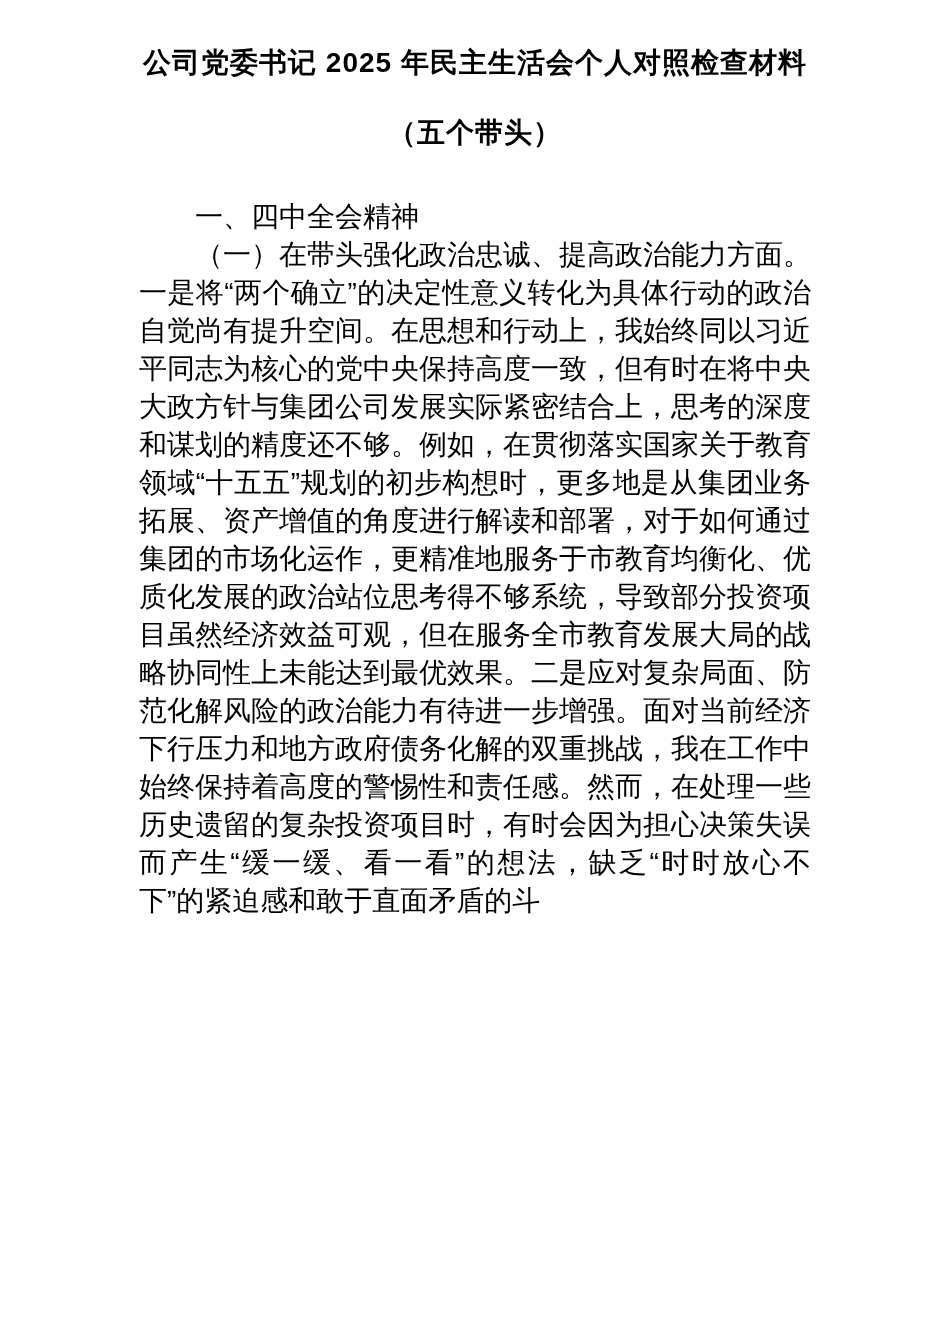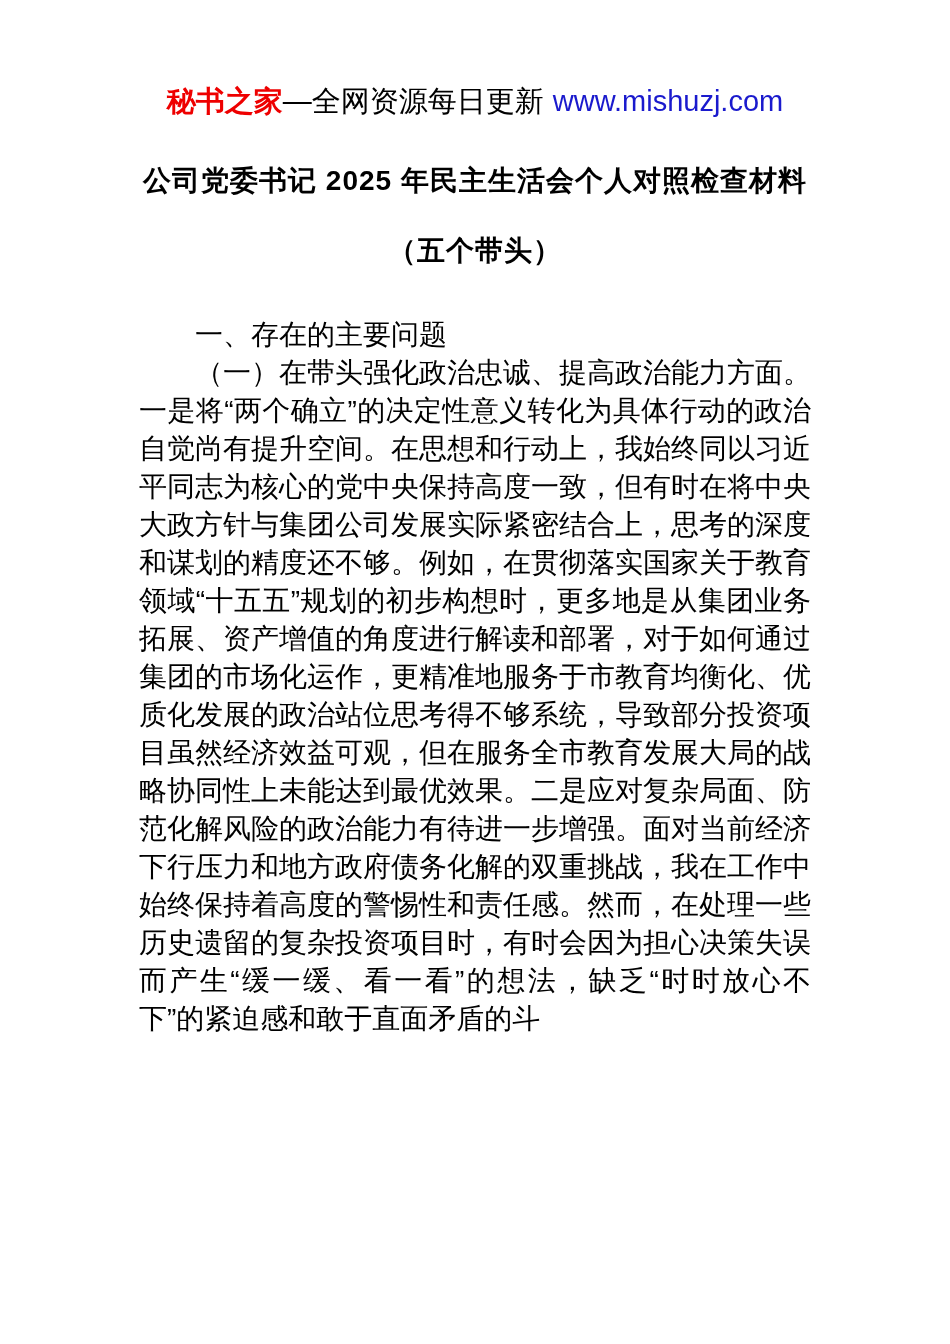--- a/index.html
+++ b/index.html
@@ -59,24 +59,21 @@
     padding: 0;
     text-indent: 2em;
     word-break: break-all;
   }
 </style>
 </head>
 <body>
 
 <div class="page">
 
-  <div class="doc-header">
-    <span class="brand">秘书之家</span><span class="tagline">—全网资源每日更新</span><span class="url">www.mishuzj.com</span>
-  </div>
 
   <div class="doc-title">公司党委书记 2025 年民主生活会个人对照检查材料（五个带头）</div>
 
   <div class="doc-content">
-    <p>一、存在的主要问题</p>
+    <p>一、四中全会精神</p>
     <p>（一）在带头强化政治忠诚、提高政治能力方面。一是将“两个确立”的决定性意义转化为具体行动的政治自觉尚有提升空间。在思想和行动上，我始终同以习近平同志为核心的党中央保持高度一致，但有时在将中央大政方针与集团公司发展实际紧密结合上，思考的深度和谋划的精度还不够。例如，在贯彻落实国家关于教育领域“十五五”规划的初步构想时，更多地是从集团业务拓展、资产增值的角度进行解读和部署，对于如何通过集团的市场化运作，更精准地服务于市教育均衡化、优质化发展的政治站位思考得不够系统，导致部分投资项目虽然经济效益可观，但在服务全市教育发展大局的战略协同性上未能达到最优效果。二是应对复杂局面、防范化解风险的政治能力有待进一步增强。面对当前经济下行压力和地方政府债务化解的双重挑战，我在工作中始终保持着高度的警惕性和责任感。然而，在处理一些历史遗留的复杂投资项目时，有时会因为担心决策失误而产生“缓一缓、看一看”的想法，缺乏“时时放心不下”的紧迫感和敢于直面矛盾的斗</p>
   </div>
 
 </div>
 
 </body></html>

